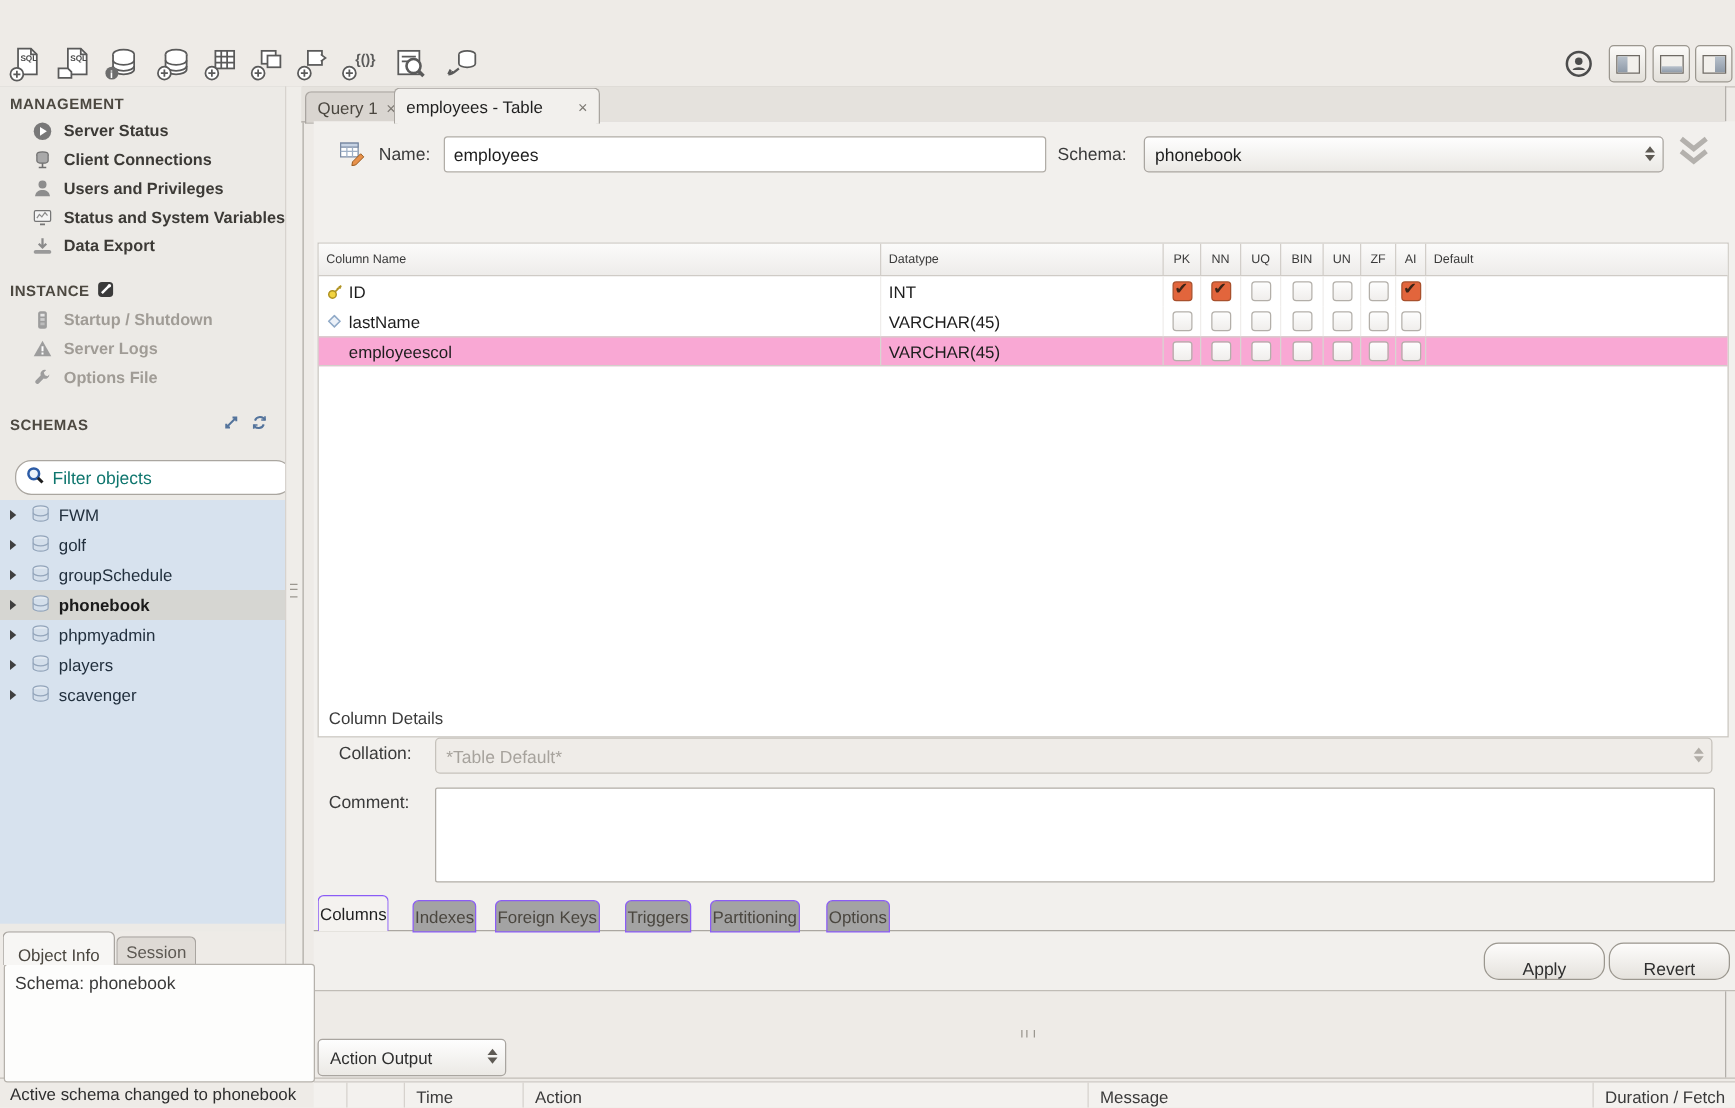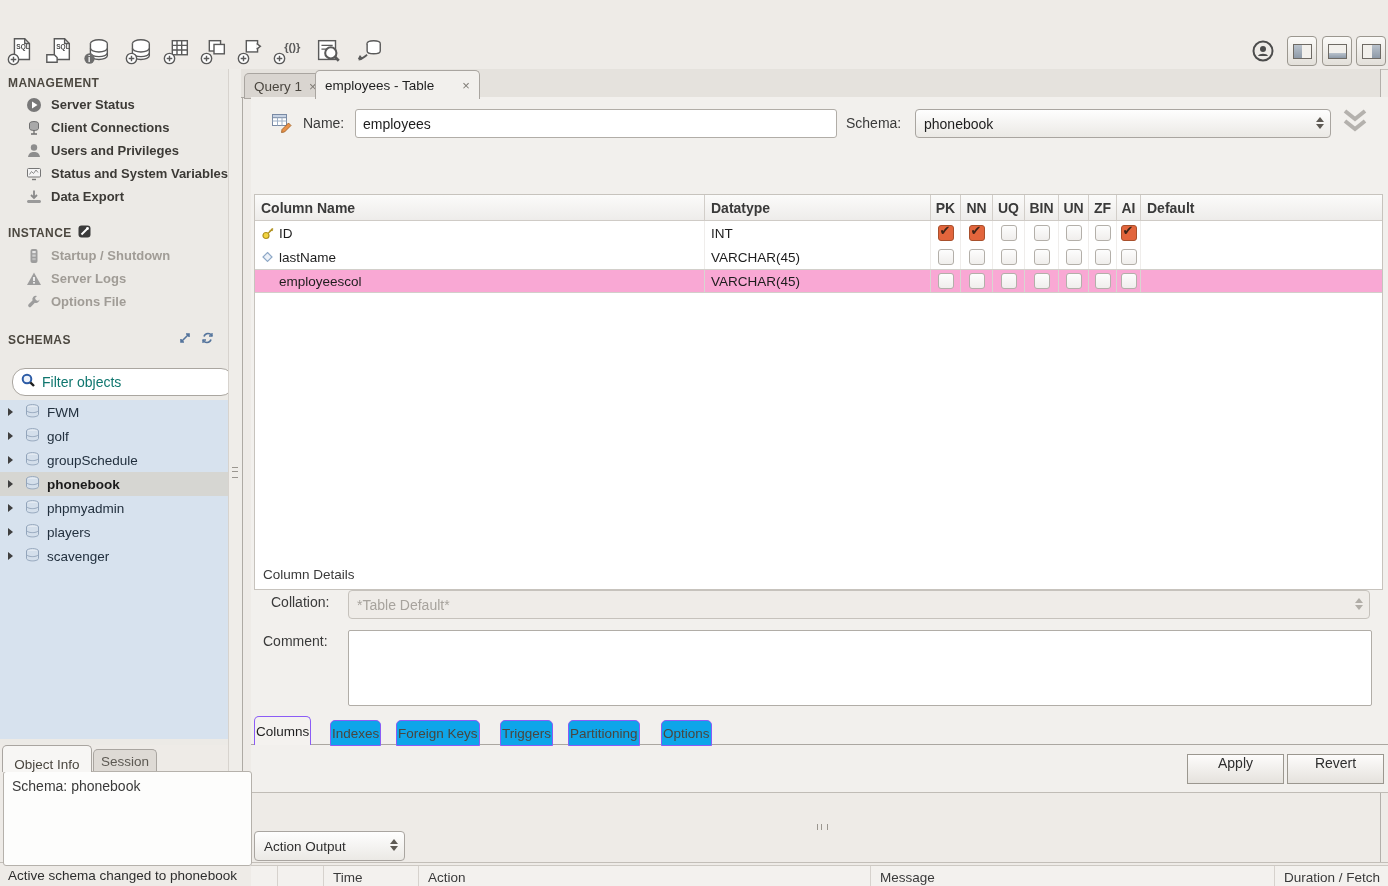--- a/index.html
+++ b/index.html
@@ -87,21 +87,21 @@
         align-items:center;justify-content:center;gap:2px;}
   .spin i{width:0;height:0;border-left:4px solid transparent;border-right:4px solid transparent;}
   .spin .up{border-bottom:5px solid #5e5a54;} .spin .dn{border-top:5px solid #5e5a54;}
   .gselect.dis{background:#efece8;color:#a7a39d;border-color:#c6c2bc;}
   .gselect.dis .up{border-bottom-color:#b1ada7;} .gselect.dis .dn{border-top-color:#b1ada7;}
 
   
   .grid{position:absolute;left:3px;top:97px;width:1127px;height:394px;background:#fff;border:1px solid #c7c3bd;}
   .ghead{display:flex;height:25px;background:linear-gradient(#fbfbfa,#eeecea);border-bottom:1px solid #cfcbc6;}
   .ghead .hc{border-right:1px solid #d2cec9;display:flex;align-items:center;padding-left:6px;
-             font-size:14px;color:#3a3a3a;box-sizing:border-box;font-weight:bold;}
+             font-size:10px;color:#3a3a3a;box-sizing:border-box;}
   .ghead .hc.c{justify-content:center;padding-left:0;}
   .grow{display:flex;height:24px;align-items:center;}
   .grow.sel{background:#f9a8d4;border-top:1px solid #d2cfca;border-bottom:1px solid #d2cfca;height:22px;}
   .gc{box-sizing:border-box;height:100%;display:flex;align-items:center;border-right:1px solid #efedeb;}
   .grow.sel .gc{border-right:1px solid #d8d5d0;}
   .gc.name{position:relative;padding-left:24px;font-size:13.5px;color:#1d1d1d;}
   .gc.name .ric{position:absolute;left:7px;top:50%;transform:translateY(-50%);display:inline-flex;}
   .gc.dt{padding-left:6px;font-size:13.5px;color:#1d1d1d;}
   .gc.c{justify-content:center;}
   .cb{width:14px;height:14px;border:1px solid #b3afa9;border-radius:3px;background:linear-gradient(#fdfdfd,#f0eeec);
@@ -113,24 +113,24 @@
   .cdet-title{position:absolute;left:12px;top:470px;font-size:13.5px;color:#3a3a3a;}
   .cdet-lab{position:absolute;font-size:14px;color:#3a3a3a;}
   .comment{position:absolute;left:97px;top:533px;width:1022px;height:74px;background:#fff;
            border:1px solid #b1ada7;border-radius:2px;}
 
   
   .sectabs{position:absolute;left:0;top:618px;width:1139px;height:29px;border-bottom:1px solid #aba7a1;}
   .stab{position:absolute;display:flex;align-items:center;justify-content:center;border:1px solid #8b5cf6;
         border-radius:5px 5px 0 0;font-size:13.5px;padding:0 1px;}
   .stab.on{background:#f4f2ef;height:28px;top:1px;border-bottom:none;color:#1f1f1f;z-index:2;}
-  .stab.off{background:#0ea5e9;height:24px;top:5px;color:#4a463f;}
+  .stab.off{background:#a3a3a3;height:24px;top:5px;color:#4a463f;}
 
   .btn{position:absolute;top:657px;width:95px;height:28px;background:linear-gradient(#fdfcfb,#e5e2dd);
-       border:1px solid #9b978f;border-radius:0;display:flex;align-items:flex-start;justify-content:center;
+       border:1px solid #9b978f;border-radius:12px;display:flex;align-items:flex-end;justify-content:center;
        font-size:14px;color:#2e2e2e;}
   .editorbot{position:absolute;left:0;top:695px;width:1139px;height:1px;background:#c0bcb6;}
 
   .grip-h{position:absolute;left:566px;top:727px;width:9px;height:6px;
           border-left:1px solid #9a968f;border-right:1px solid #9a968f;}
   .grip-h::after{content:"";position:absolute;left:3px;top:0;height:100%;border-left:1px solid #9a968f;}
 
   
   .aocombo{position:absolute;left:3px;top:734px;width:140px;height:28px;background:linear-gradient(#fefefe,#ebe9e5);
            border:1px solid #a9a5a0;border-radius:4px;display:flex;align-items:center;padding-left:9px;font-size:13.5px;color:#2e2e2e;}

